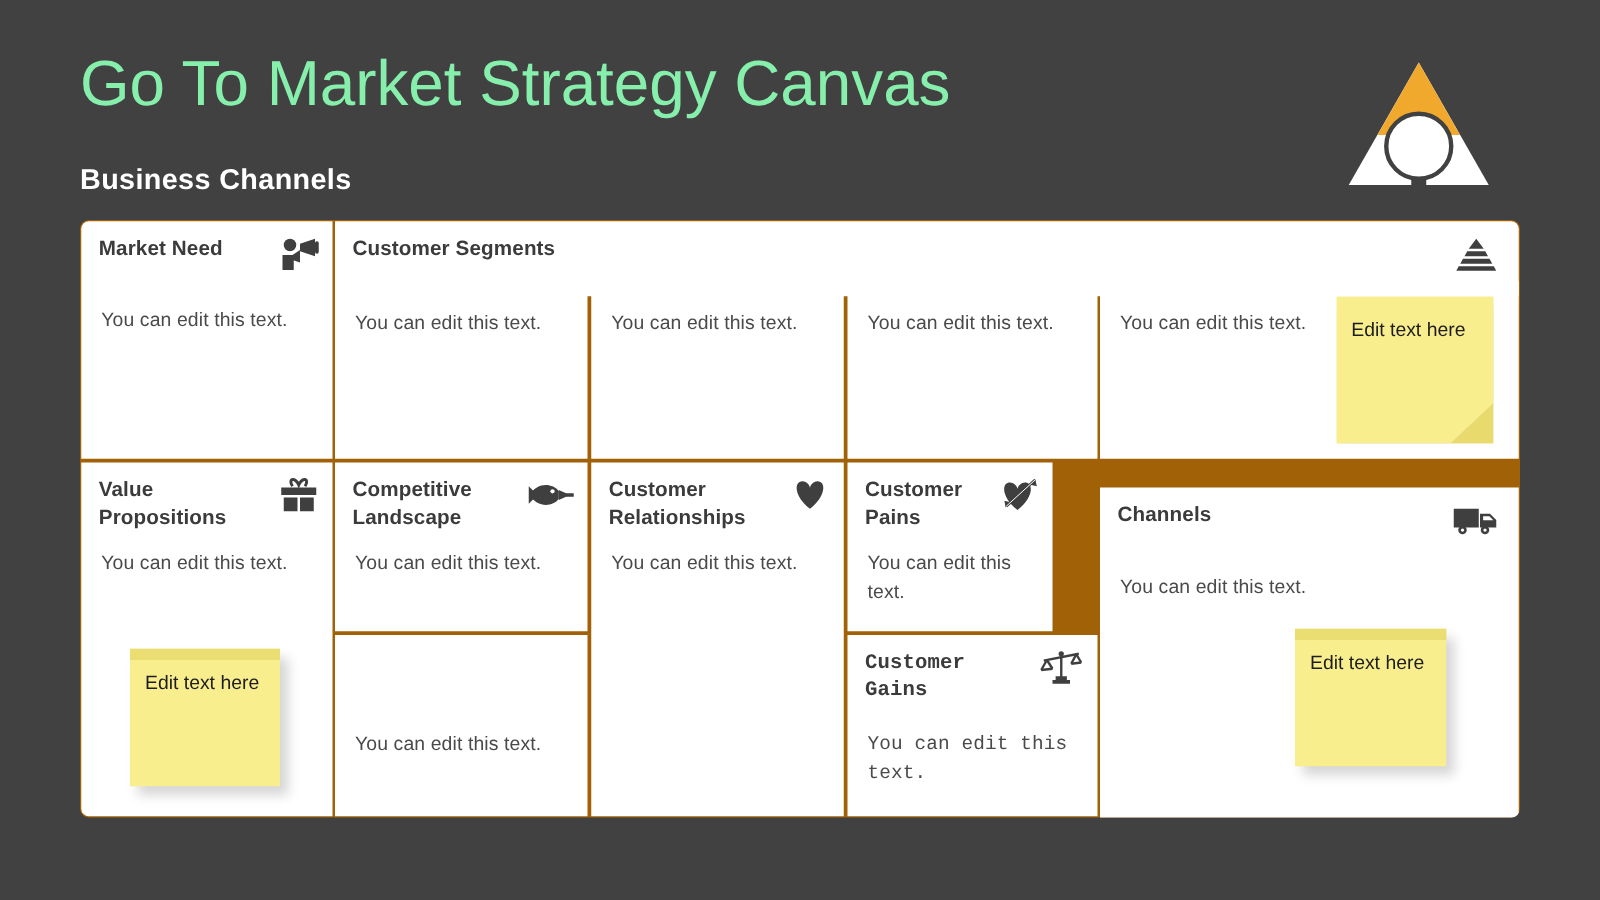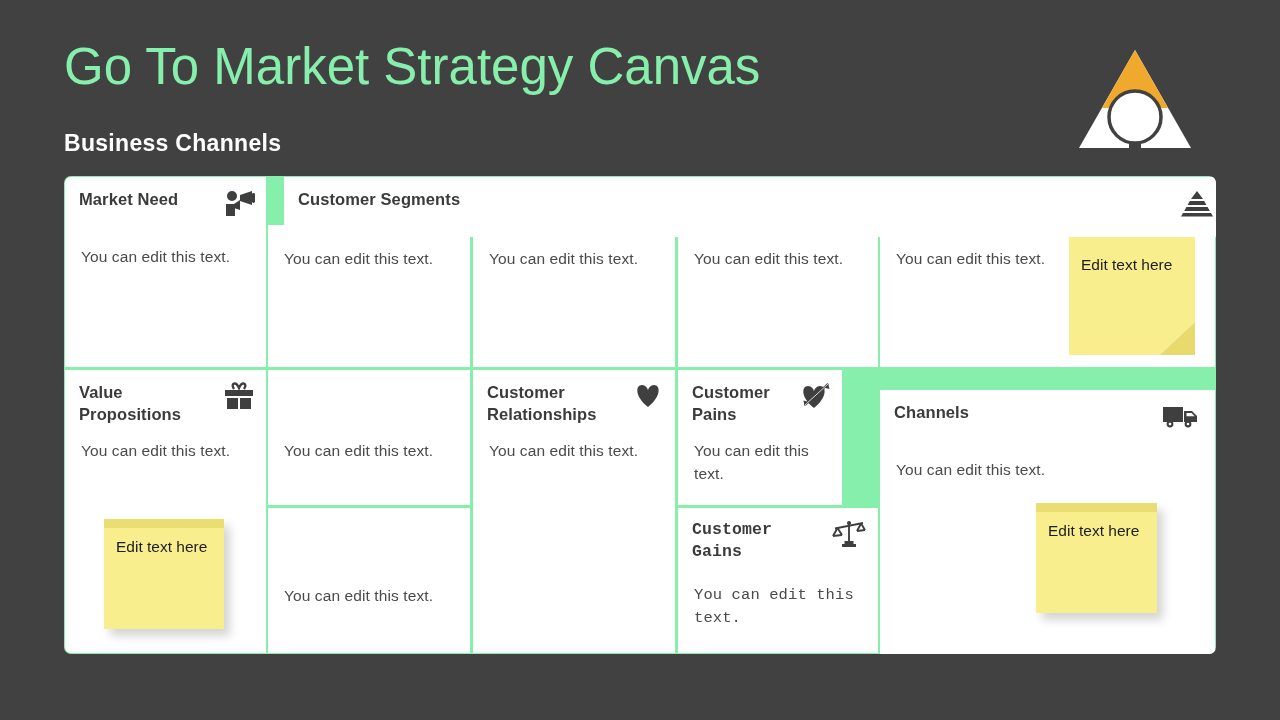--- a/index.html
+++ b/index.html
@@ -48,21 +48,21 @@
     height: 110px;
   }
 
   
   #canvas-frame {
     position: absolute;
     left: 64px;
     top: 176px;
     width: 1152px;
     height: 478px;
-    background: #86efac;
+    background: #a16207;
     border-radius: 7px;
     overflow: hidden;
   }
 
   .cell {
     position: absolute;
     background: #ffffff;
     overflow: visible;
   }
 
@@ -187,21 +187,21 @@
           <path d="M4 16 h9 v12 H4 z" fill="#3f3f3f"></path>
           <path d="M12 16 l6 -4 v10 l-6 -2 z" fill="#3f3f3f"></path>
           <path d="M18 7 l12 -4 v14 l-12 -4 z" fill="#3f3f3f"></path>
           <rect x="30" y="5" width="3" height="10" rx="1.4" fill="#3f3f3f"></rect>
         </svg>
       </span>
     </div>
     <div class="cell-body body-r1">You can edit this text.</div>
   </div>
 
-  <div class="cell" style="left:220px; top:1px; width:947px; height:60px; border-top-right-radius:6px;">
+  <div class="cell" style="left:204px; top:1px; width:947px; height:60px; border-top-right-radius:6px;">
     <div class="cell-head" style="right:14px;">
       <span class="cell-title">Customer Segments</span>
       <span class="cell-icon" style="width:40px;height:30px;">
         <svg viewBox="0 0 40 30" width="40" height="30">
           <polygon points="20,3 26,11 14,11" fill="#3f3f3f"></polygon>
           <polygon points="12.8,13 27.2,13 29.4,17 10.6,17" fill="#3f3f3f"></polygon>
           <polygon points="9.4,19 30.6,19 32.8,23 7.2,23" fill="#3f3f3f"></polygon>
           <polygon points="6,25 34,25 36,28.5 4,28.5" fill="#3f3f3f"></polygon>
         </svg>
       </span>
@@ -243,20 +243,32 @@
       </span>
     </div>
     <div class="cell-body body-r2">You can edit this text.</div>
   </div>
 
   <div class="sticky top-strip" style="left:40px; top:343px; width:120px; height:110px;">
     <div class="sticky-text">Edit text here</div>
   </div>
 
   <div class="cell" style="left:204px; top:194px; width:202px; height:135px;">
+    <div class="cell-head">
+      <span class="cell-title wrap">Competitive Landscape</span>
+      <span class="cell-icon" style="width:40px;">
+        <svg viewBox="0 0 40 30" width="40" height="30">
+          <path d="M4 15 C9 5, 22 5, 27 12 L27 18 C22 25, 9 25, 4 15 Z" fill="#3f3f3f"></path>
+          <polygon points="3,8 3,22 10,15" fill="#3f3f3f"></polygon>
+          <polygon points="27,11 36,15 27,19" fill="#3f3f3f"></polygon>
+          <rect x="33" y="13.6" width="6" height="2.8" fill="#3f3f3f"></rect>
+          <circle cx="22" cy="12" r="1.7" fill="#ffffff"></circle>
+        </svg>
+      </span>
+    </div>
     <div class="cell-body body-r2">You can edit this text.</div>
   </div>
 
   <div class="cell" style="left:204px; top:332px; width:202px; height:145px;">
     <div class="cell-body body-r2s" style="top:76px;">You can edit this text.</div>
   </div>
 
   <div class="cell" style="left:409px; top:194px; width:202px; height:283px;">
     <div class="cell-head">
       <span class="cell-title wrap">Customer Relationships</span>

